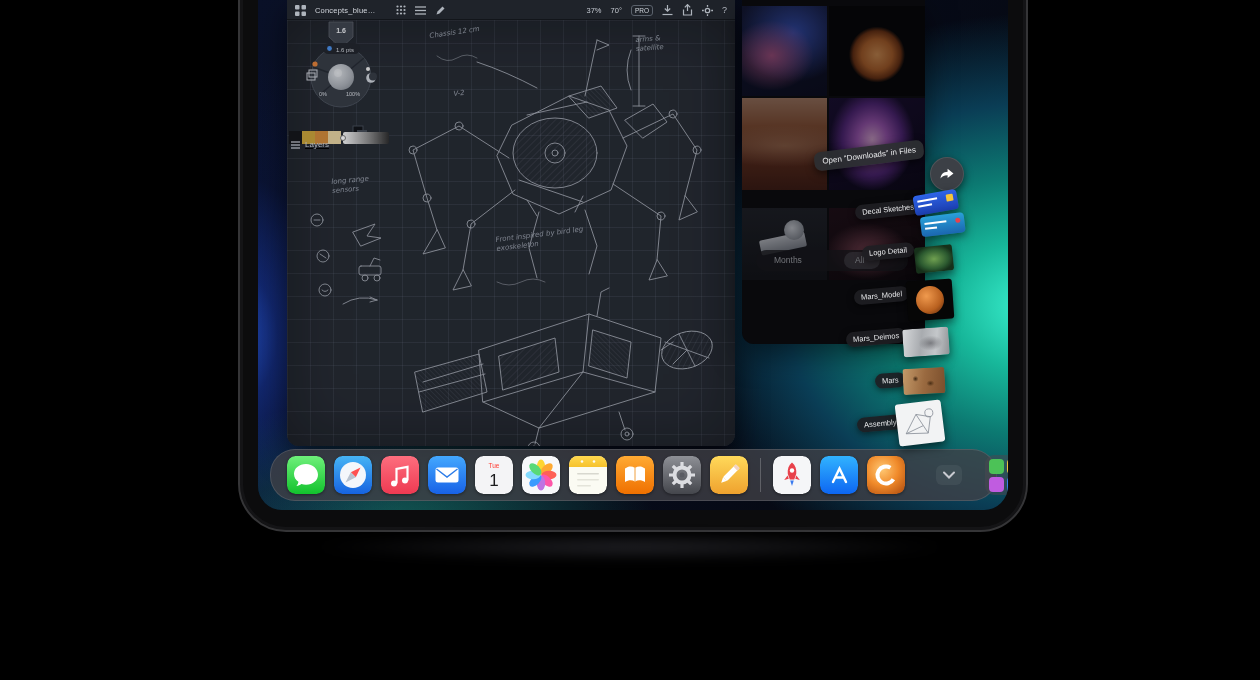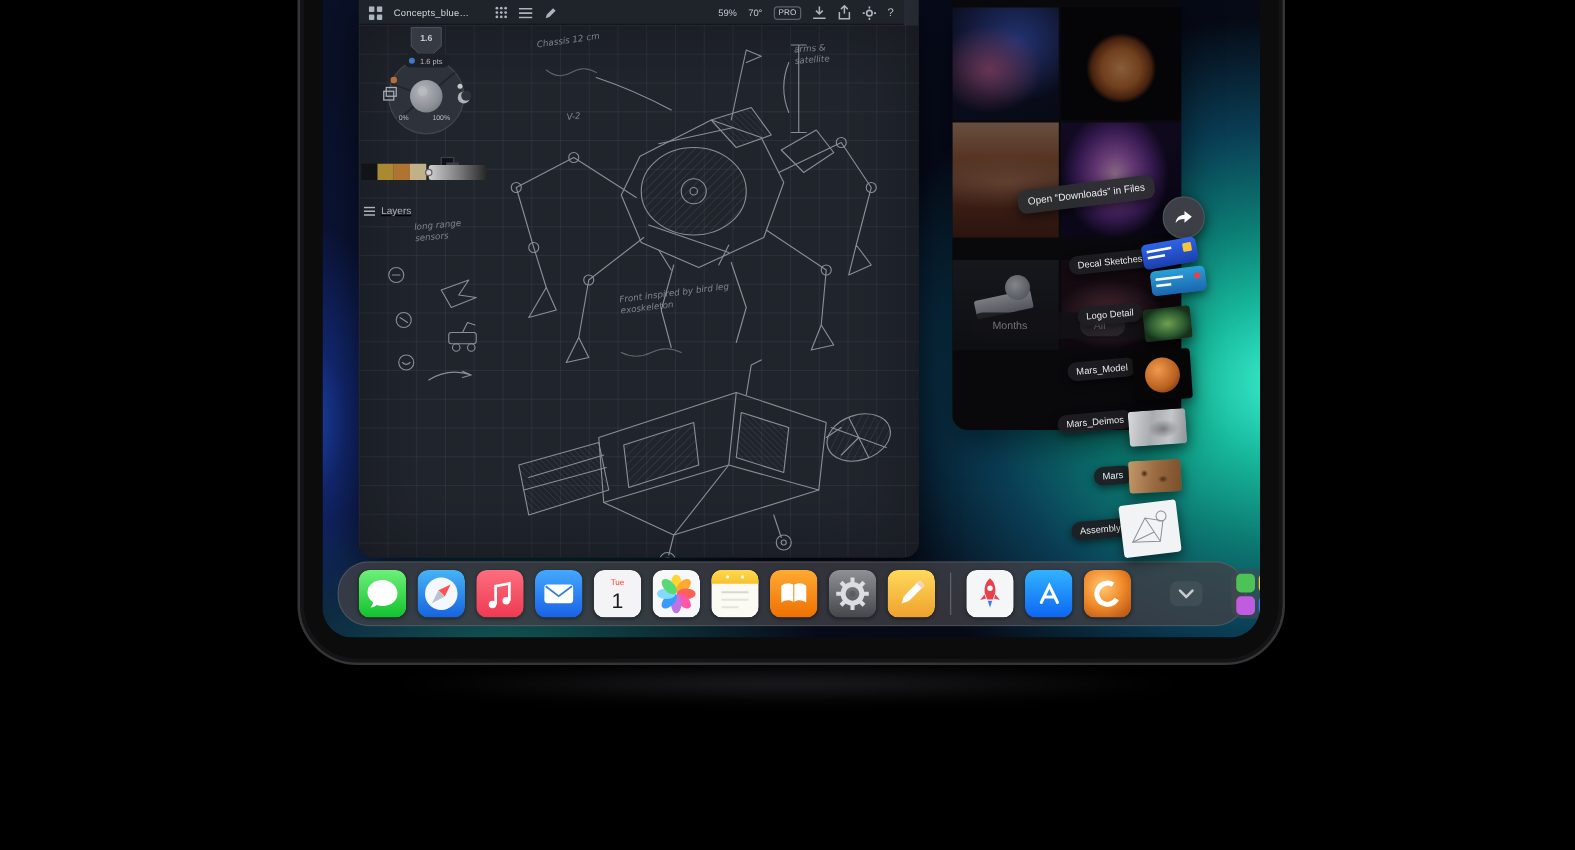--- a/index.html
+++ b/index.html
@@ -22,25 +22,25 @@
     background:
       radial-gradient(520px 430px at 103% 60%, #3af0ce 0%, #17b79a 15%, #0c7a72 30%, #0a3d55 47%, rgba(7,16,40,0) 68%),
       radial-gradient(430px 520px at -6% 66%, rgba(47,107,255,.85) 0%, rgba(26,61,180,.5) 15%, rgba(12,28,90,.25) 32%, rgba(7,10,30,0) 55%),
       radial-gradient(480px 240px at 18% 104%, rgba(32,200,165,.42), rgba(0,0,0,0) 55%),
       linear-gradient(115deg, #0a1128 0%, #070b1a 55%, #05080f 100%); }
 
   
   .window { position:absolute; top:0; overflow:hidden; }
   .win-concepts { left:29px; width:448px; height:446px; border-radius:0 0 12px 12px;
     background:#262b33; box-shadow:0 10px 30px rgba(0,0,0,.5); }
-  .win-photos { left:504px; width:183px; height:344px; border-radius:0 0 12px 12px;
+  .win-photos { left:484px; width:183px; height:344px; border-radius:0 0 12px 12px;
     background:#0b0b0d; box-shadow:0 10px 30px rgba(0,0,0,.5); }
 
   
-  .cbar { position:absolute; left:0; top:0; right:12px; height:20px; background:#1f232a;
+  .cbar { position:absolute; left:0; top:0; right:0; height:20px; background:#1f232a;
     border-bottom:1px solid #12151a; }
   .cbar .lft, .cbar .rgt { position:absolute; top:0; height:20px; display:flex; align-items:center; gap:9px; }
   .cbar .lft { left:8px; } .cbar .rgt { right:8px; }
   .cbar svg { display:block; }
   .cttl { font-size:7.5px; color:#d2d6dd; letter-spacing:.2px; }
   .cnum { font-size:7.5px; color:#c3c8d0; }
   .cpro { font-size:6.5px; color:#cfd4db; border:1px solid #5a616b; border-radius:3px; padding:1px 3px; }
   .cq   { font-size:9px; color:#b9bfc8; }
 
   
@@ -54,21 +54,21 @@
   .sketch { position:absolute; inset:0; }
   .anno { position:absolute; font-family:"DejaVu Sans",sans-serif; font-style:italic;
     font-size:7px; color:#bcc4d0; opacity:.72; line-height:1.25; transform-origin:left top; }
 
   .palette { position:absolute; left:2px; top:111px; height:13px; display:flex; align-items:center; }
   .sw { width:13px; height:13px; }
   .gradbar { width:46px; height:12px; border-radius:2px; margin-left:2px; position:relative;
     background:linear-gradient(90deg,#f5f5f5,#8e8e8e 55%,#2e2e2e); }
   .graddot { position:absolute; left:-3px; top:3px; width:6px; height:6px; border-radius:50%;
     background:#fff; border:1px solid #777; }
-  .layersrow { position:absolute; left:4px; top:144px; display:flex; align-items:center; gap:5px;text-decoration:underline; }
+  .layersrow { position:absolute; left:4px; top:120px; display:flex; align-items:center; gap:5px;text-decoration:underline; }
   .layersrow span { font-size:8px; color:#ced3da; }
   .dim-c { position:absolute; inset:0; background:rgba(4,4,12,.16); pointer-events:none; }
 
   
   .ph { position:absolute; overflow:hidden; }
   .seg { position:absolute; left:14px; top:250px; width:152px; height:21px; border-radius:10.5px;
     background:rgba(28,28,31,.8); }
   .seg .t { position:absolute; top:5px; font-size:8.5px; color:#c6c9cf; }
   .seg .cap { position:absolute; left:88px; top:2px; width:36px; height:17px; border-radius:8.5px;
     background:rgba(120,120,128,.38); }
@@ -191,21 +191,21 @@
               <line x1="0" y1="8" x2="11" y2="8"></line>
             </svg>
         </span>
         <span>
           <svg width="11" height="11" viewBox="0 0 11 11" fill="#aeb4bc">
               <path d="M1.5 9.5l1-3 5-5 2 2-5 5-3 1z"></path>
             </svg>
         </span>
       </div>
       <div class="rgt">
-        <span class="cnum">59%</span>
+        <span class="cnum">37%</span>
         <span class="cnum">70°</span>
         <span class="cpro">PRO</span>
         <span>
           <svg width="11" height="11" viewBox="0 0 11 11" stroke="#aeb4bc" stroke-width="1.2" fill="none">
               <path d="M5.5 0v6M2.8 3.5L5.5 6.2 8.2 3.5"></path>
               <path d="M.5 9.5h10"></path>
             </svg>
         </span>
         <span>
           <svg width="11" height="12" viewBox="0 0 11 12" stroke="#aeb4bc" stroke-width="1.2" fill="none">

